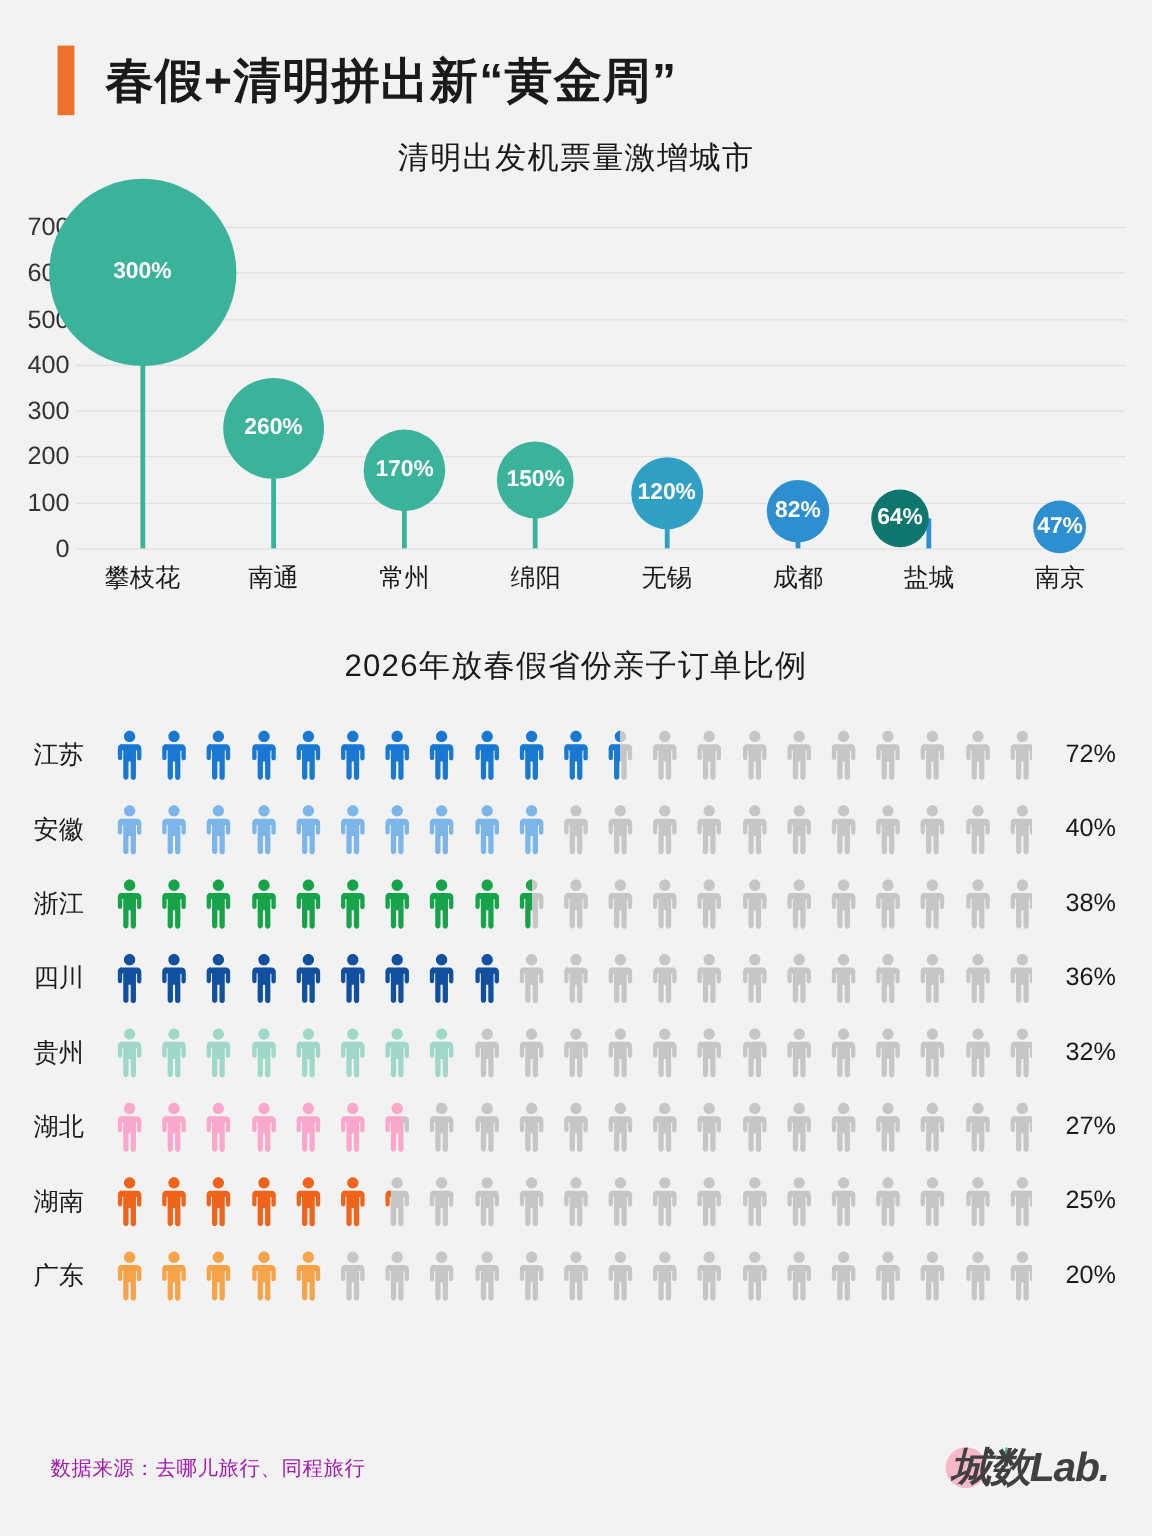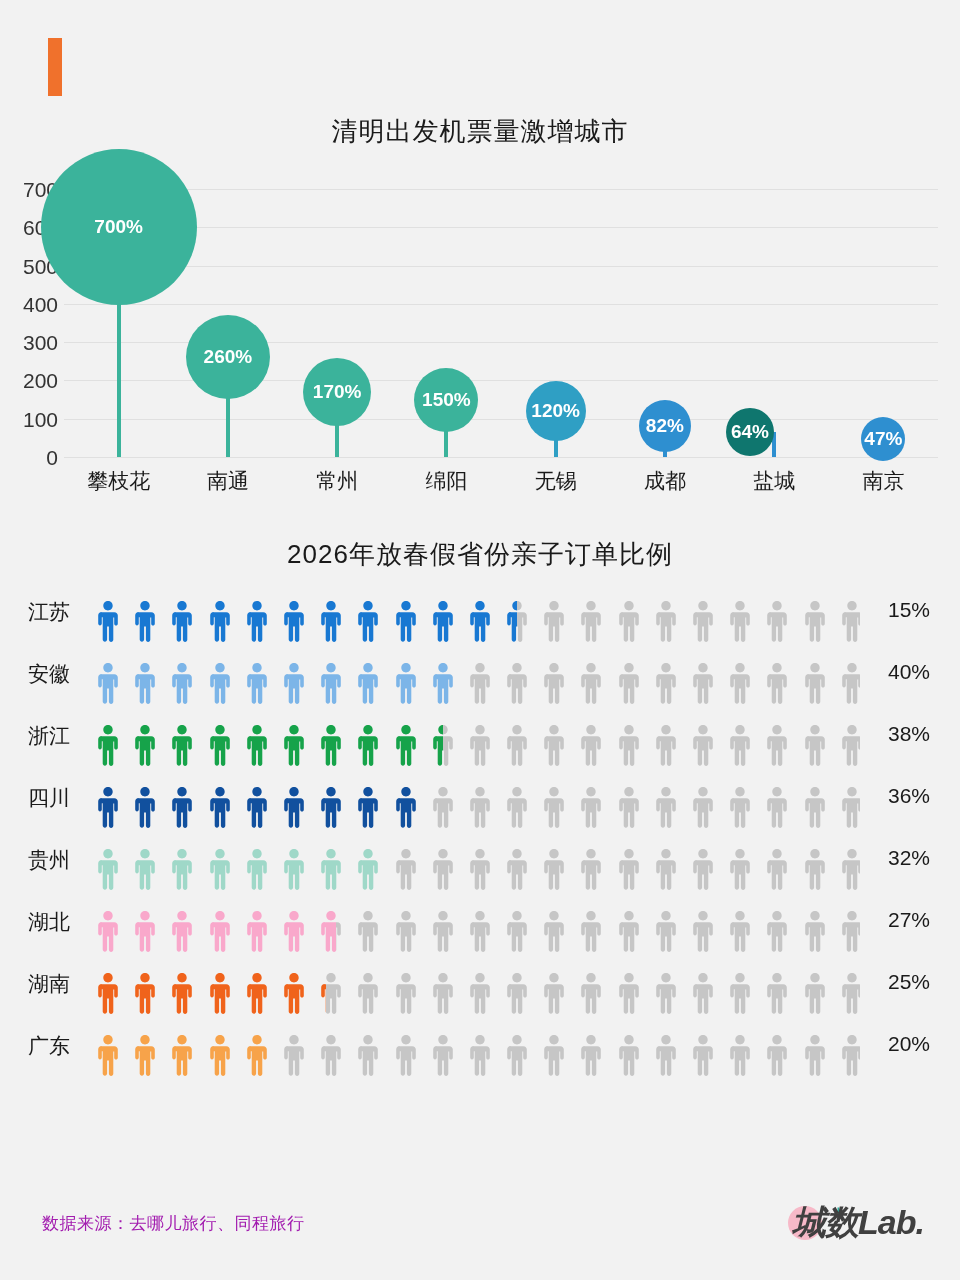--- a/index.html
+++ b/index.html
@@ -121,20 +121,21 @@
     margin-top: 30px;
   }
   .picto-title {
     margin-bottom: 26px;
   }
   .picto-rows {
     padding: 0 30px 0 28px;
   }
   .picto-row {
     display: flex;
+    align-items: center;
     height: 62px;
   }
   .picto-name {
     width: 64px;
     text-align: left;
     font-size: 21px;
     color: #1a1a1a;
     flex: none;
   }
   .picto-icons {
@@ -207,20 +208,21 @@
     font-weight: bold;
   }
 </style>
 </head>
 <body>
 
 <div class="page">
 
   <div class="header">
     <div class="header-bar"></div>
+    <div class="header-title">春假+清明拼出新“黄金周”</div>
   </div>
 
   <div class="bubble-section">
     <div class="section-title bubble-title">清明出发机票量激增城市</div>
     <div class="bubble-plot" id="bubble-plot">
       <div class="y-axis-labels" id="y-axis-labels">
           <div class="y-tick" style="top: 290px;">0</div>
           <div class="y-tick" style="top: 251.714px;">100</div>
           <div class="y-tick" style="top: 213.429px;">200</div>
           <div class="y-tick" style="top: 175.143px;">300</div>
@@ -241,21 +243,21 @@
         </div>
     <div class="grid-line" style="top: 290px;"></div>
         <div class="grid-line" style="top: 251.714px;"></div>
         <div class="grid-line" style="top: 213.429px;"></div>
         <div class="grid-line" style="top: 175.143px;"></div>
         <div class="grid-line" style="top: 136.857px;"></div>
         <div class="grid-line" style="top: 98.5714px;"></div>
         <div class="grid-line" style="top: 60.2857px;"></div>
         <div class="grid-line" style="top: 22px;"></div>
         <div class="stem" style="left: 116.625px; top: 60.2857px; height: 229.714px; background: rgb(59, 179, 155);"></div>
-        <div class="bubble" style="left: 40.625px; top: -17.7143px; width: 156px; height: 156px; background: rgb(59, 179, 155);">700%</div>
+        <div class="bubble" style="left: 40.625px; top: -17.7143px; width: 156px; height: 156px; background: rgb(59, 179, 155);">300%</div>
         <div class="stem" style="left: 225.875px; top: 190.457px; height: 99.5429px; background: rgb(59, 179, 155);"></div>
         <div class="bubble" style="left: 185.875px; top: 148.457px; width: 84px; height: 84px; background: rgb(59, 179, 155);">260%</div>
         <div class="stem" style="left: 335.125px; top: 224.914px; height: 65.0857px; background: rgb(59, 179, 155);"></div>
         <div class="bubble" style="left: 303.125px; top: 190.914px; width: 68px; height: 68px; background: rgb(59, 179, 155);">170%</div>
         <div class="stem" style="left: 444.375px; top: 232.571px; height: 57.4286px; background: rgb(59, 179, 155);"></div>
         <div class="bubble" style="left: 414.375px; top: 200.571px; width: 64px; height: 64px; background: rgb(59, 179, 155);">150%</div>
         <div class="stem" style="left: 553.625px; top: 244.057px; height: 45.9429px; background: rgb(47, 159, 196);"></div>
         <div class="bubble" style="left: 525.625px; top: 214.057px; width: 60px; height: 60px; background: rgb(47, 159, 196);">120%</div>
         <div class="stem" style="left: 662.875px; top: 258.606px; height: 31.3943px; background: rgb(46, 143, 208);"></div>
         <div class="bubble" style="left: 638.875px; top: 232.606px; width: 52px; height: 52px; background: rgb(46, 143, 208);">82%</div>
@@ -335,21 +337,21 @@
             <svg viewBox="0 0 32 44">
               <path d="M16 2c2.6 0 4.7 2.1 4.7 4.7S18.6 11.4 16 11.4 11.3 9.3 11.3 6.7 13.4 2 16 2zM9.6 13.2h12.8c1.9 0 3.4 1.5 3.4 3.4v8.2c0 1-0.8 1.8-1.8 1.8s-1.8-0.8-1.8-1.8v-6.4h-0.9v22.3c0 1.2-1 2.2-2.2 2.2s-2.2-1-2.2-2.2V27.6h-1.8v12.9c0 1.2-1 2.2-2.2 2.2s-2.2-1-2.2-2.2V18.2h-0.9v6.4c0 1-0.8 1.8-1.8 1.8s-1.8-0.8-1.8-1.8v-8.2c0-1.9 1.5-3.4 3.4-3.4z" fill="#c6c6c6"></path>
             </svg>
             <svg viewBox="0 0 32 44">
               <path d="M16 2c2.6 0 4.7 2.1 4.7 4.7S18.6 11.4 16 11.4 11.3 9.3 11.3 6.7 13.4 2 16 2zM9.6 13.2h12.8c1.9 0 3.4 1.5 3.4 3.4v8.2c0 1-0.8 1.8-1.8 1.8s-1.8-0.8-1.8-1.8v-6.4h-0.9v22.3c0 1.2-1 2.2-2.2 2.2s-2.2-1-2.2-2.2V27.6h-1.8v12.9c0 1.2-1 2.2-2.2 2.2s-2.2-1-2.2-2.2V18.2h-0.9v6.4c0 1-0.8 1.8-1.8 1.8s-1.8-0.8-1.8-1.8v-8.2c0-1.9 1.5-3.4 3.4-3.4z" fill="#c6c6c6"></path>
             </svg>
             <svg viewBox="0 0 32 44">
               <path d="M16 2c2.6 0 4.7 2.1 4.7 4.7S18.6 11.4 16 11.4 11.3 9.3 11.3 6.7 13.4 2 16 2zM9.6 13.2h12.8c1.9 0 3.4 1.5 3.4 3.4v8.2c0 1-0.8 1.8-1.8 1.8s-1.8-0.8-1.8-1.8v-6.4h-0.9v22.3c0 1.2-1 2.2-2.2 2.2s-2.2-1-2.2-2.2V27.6h-1.8v12.9c0 1.2-1 2.2-2.2 2.2s-2.2-1-2.2-2.2V18.2h-0.9v6.4c0 1-0.8 1.8-1.8 1.8s-1.8-0.8-1.8-1.8v-8.2c0-1.9 1.5-3.4 3.4-3.4z" fill="#c6c6c6"></path>
             </svg>
           </div>
-          <div class="picto-value">15%</div>
+          <div class="picto-value">72%</div>
         </div>
         <div class="picto-row">
           <div class="picto-name">安徽</div>
           <div class="picto-icons">
             <svg viewBox="0 0 32 44">
               <path d="M16 2c2.6 0 4.7 2.1 4.7 4.7S18.6 11.4 16 11.4 11.3 9.3 11.3 6.7 13.4 2 16 2zM9.6 13.2h12.8c1.9 0 3.4 1.5 3.4 3.4v8.2c0 1-0.8 1.8-1.8 1.8s-1.8-0.8-1.8-1.8v-6.4h-0.9v22.3c0 1.2-1 2.2-2.2 2.2s-2.2-1-2.2-2.2V27.6h-1.8v12.9c0 1.2-1 2.2-2.2 2.2s-2.2-1-2.2-2.2V18.2h-0.9v6.4c0 1-0.8 1.8-1.8 1.8s-1.8-0.8-1.8-1.8v-8.2c0-1.9 1.5-3.4 3.4-3.4z" fill="#7cb5e8"></path>
             </svg>
             <svg viewBox="0 0 32 44">
               <path d="M16 2c2.6 0 4.7 2.1 4.7 4.7S18.6 11.4 16 11.4 11.3 9.3 11.3 6.7 13.4 2 16 2zM9.6 13.2h12.8c1.9 0 3.4 1.5 3.4 3.4v8.2c0 1-0.8 1.8-1.8 1.8s-1.8-0.8-1.8-1.8v-6.4h-0.9v22.3c0 1.2-1 2.2-2.2 2.2s-2.2-1-2.2-2.2V27.6h-1.8v12.9c0 1.2-1 2.2-2.2 2.2s-2.2-1-2.2-2.2V18.2h-0.9v6.4c0 1-0.8 1.8-1.8 1.8s-1.8-0.8-1.8-1.8v-8.2c0-1.9 1.5-3.4 3.4-3.4z" fill="#7cb5e8"></path>
             </svg>

